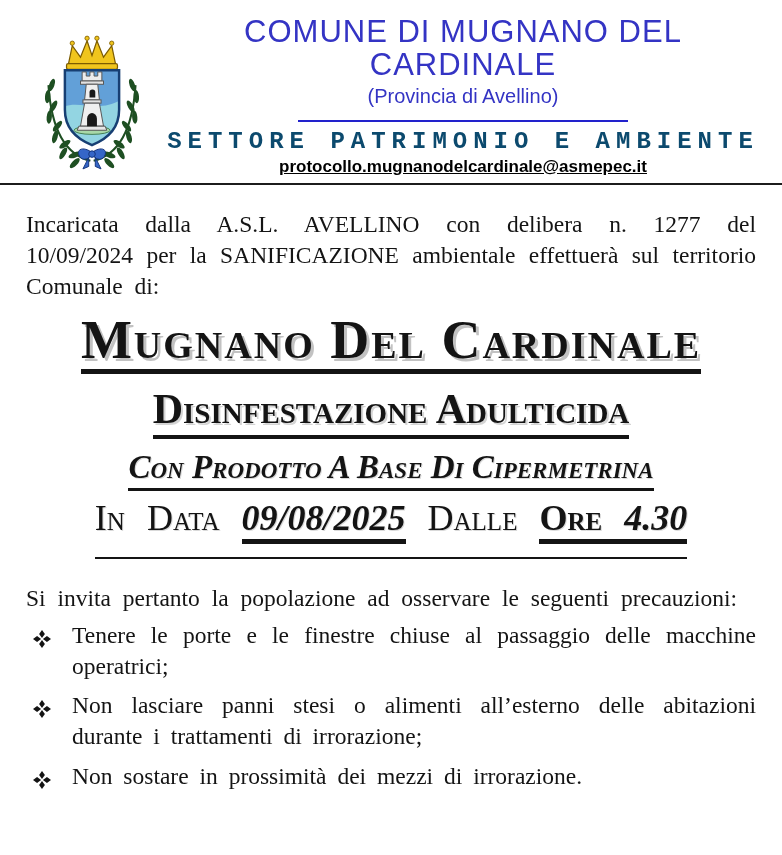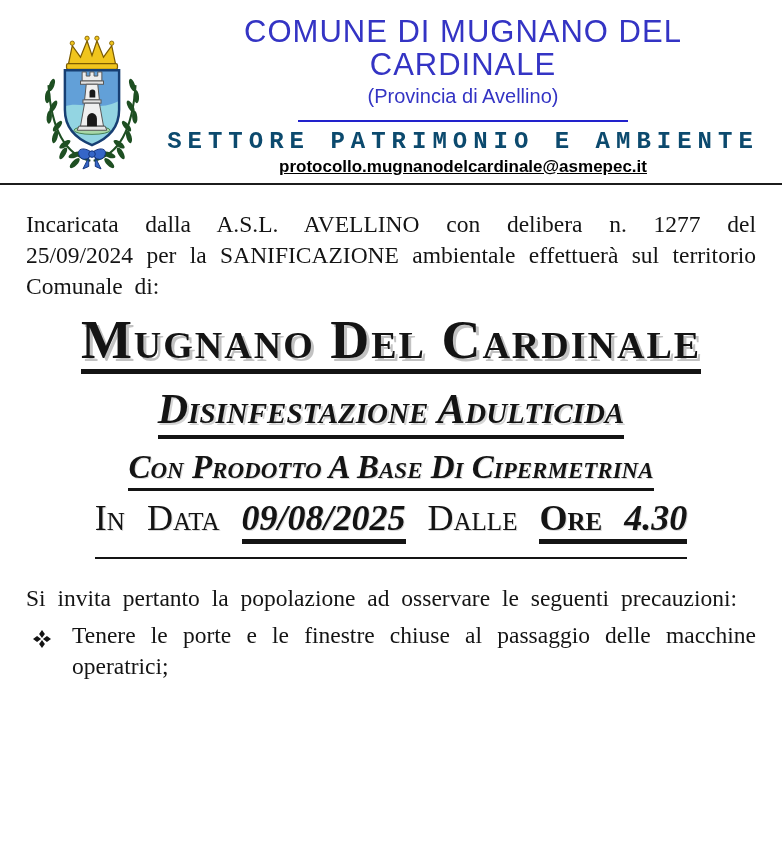--- a/index.html
+++ b/index.html
@@ -45,21 +45,21 @@
   .announce { text-align: center; margin-top: 10px; }
   .sc { font-variant: small-caps; }
   .a-line { line-height: 1.05; }
   .u { display: inline-block; border-bottom: 4px solid #141414; }
   .a1 { font-size: 54px; font-weight: bold; letter-spacing: 2px;
         text-shadow: 3px 3px 0 rgba(110,110,110,0.42); }
   .a1 .u { border-bottom-width: 5px; }
   .a2 { margin-top: 13px; font-size: 43px; font-weight: bold; font-style: italic;
         text-shadow: 2px 2px 0 rgba(120,120,120,0.32); }
   .a2 .u { padding-bottom: 4px; }
-  .a3 { margin-top: 13px; font-size: 42px; font-weight: bold; font-style: italic;
+  .a3 { margin-top: 13px; font-size: 42px; font-weight: bold; 
         text-shadow: 2px 2px 0 rgba(120,120,120,0.32); }
   .a3 .u { padding-bottom: 4px; }
   .a4 { margin-top: 11px; font-size: 33px; font-weight: bold; font-style: italic;
         text-shadow: 1px 1px 0 rgba(130,130,130,0.3); }
   .a4 .u { border-bottom-width: 3px; padding-bottom: 3px; }
   .a5 { margin-top: 9px; font-size: 36px; word-spacing: 13px;
         text-shadow: 1px 1px 0 rgba(130,130,130,0.3); }
   .u5 { display: inline-block; border-bottom: 2px solid #141414; padding-bottom: 20px; }
   .dt { font-weight: bold; font-style: italic; border-bottom: 5px solid #141414; padding-bottom: 1px; }
   .ot { font-weight: bold; border-bottom: 5px solid #141414; padding-bottom: 1px; }
@@ -145,21 +145,21 @@
     <div class="settore">SETTORE PATRIMONIO E AMBIENTE</div>
     <div class="email-line">
       <a class="email">protocollo.mugnanodelcardinale@asmepec.it</a>
     </div>
   </div>
 </header>
 
 <hr class="top-divider">
 
 <main class="content">
-  <p class="intro">Incaricata dalla A.S.L. AVELLINO con delibera n. 1277 del 25/09/2024 per la SANIFICAZIONE ambientale effettuerà sul territorio Comunale di:</p>
+  <p class="intro">Incaricata dalla A.S.L. AVELLINO con delibera n. 1277 del 10/09/2024 per la SANIFICAZIONE ambientale effettuerà sul territorio Comunale di:</p>
 
   <section class="announce">
     <div class="a-line a1 sc">
       <span class="u">Mugnano Del Cardinale</span>
     </div>
     <div class="a-line a3 sc">
       <span class="u">Disinfestazione Adulticida</span>
     </div>
     <div class="a-line a4 sc">
       <span class="u">Con Prodotto A Base Di Cipermetrina</span>
@@ -176,14 +176,36 @@
       <span class="bullet">
         <svg width="18" height="18" viewBox="0 0 20 20" fill="#141414">
           <polygon points="10,0 13.2,4.5 10,9 6.8,4.5"></polygon>
           <polygon points="10,11 13.2,15.5 10,20 6.8,15.5"></polygon>
           <polygon points="0,10 4.5,6.8 9,10 4.5,13.2"></polygon>
           <polygon points="11,10 15.5,6.8 20,10 15.5,13.2"></polygon>
         </svg>
       </span>
       <span>Tenere le porte e le finestre chiuse al passaggio delle macchine operatrici;</span>
     </li>
+    <li>
+      <span class="bullet">
+        <svg width="18" height="18" viewBox="0 0 20 20" fill="#141414">
+          <polygon points="10,0 13.2,4.5 10,9 6.8,4.5"></polygon>
+          <polygon points="10,11 13.2,15.5 10,20 6.8,15.5"></polygon>
+          <polygon points="0,10 4.5,6.8 9,10 4.5,13.2"></polygon>
+          <polygon points="11,10 15.5,6.8 20,10 15.5,13.2"></polygon>
+        </svg>
+      </span>
+      <span>Non lasciare panni stesi o alimenti all’esterno delle abitazioni durante i trattamenti di irrorazione;</span>
+    </li>
+    <li>
+      <span class="bullet">
+        <svg width="18" height="18" viewBox="0 0 20 20" fill="#141414">
+          <polygon points="10,0 13.2,4.5 10,9 6.8,4.5"></polygon>
+          <polygon points="10,11 13.2,15.5 10,20 6.8,15.5"></polygon>
+          <polygon points="0,10 4.5,6.8 9,10 4.5,13.2"></polygon>
+          <polygon points="11,10 15.5,6.8 20,10 15.5,13.2"></polygon>
+        </svg>
+      </span>
+      <span>Non sostare in prossimità dei mezzi di irrorazione.</span>
+    </li>
   </ul>
 </main>
 
 </body></html>

